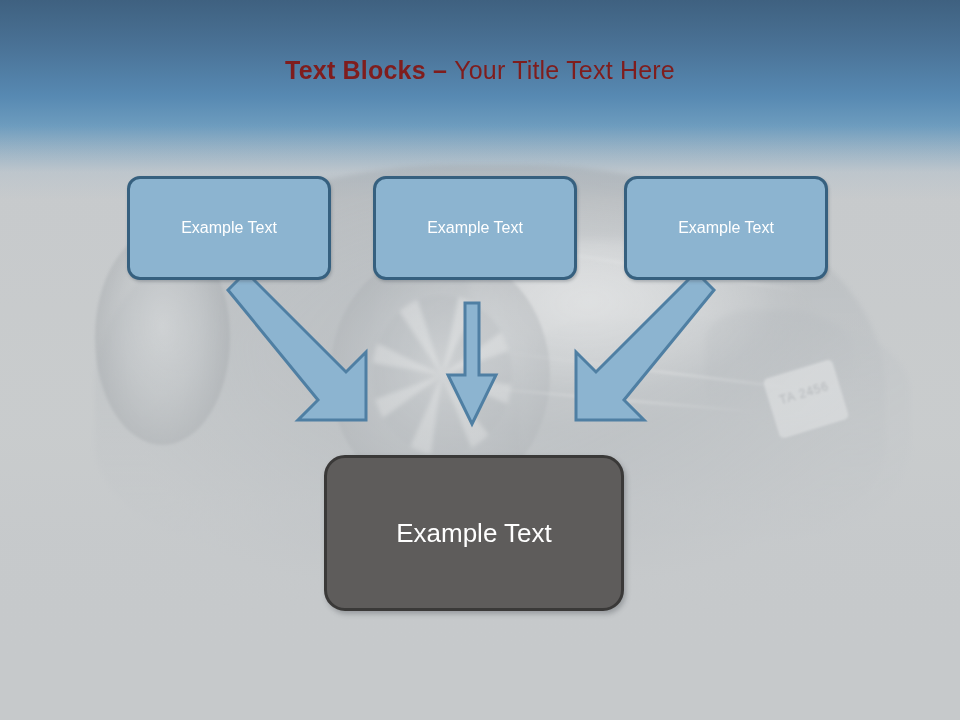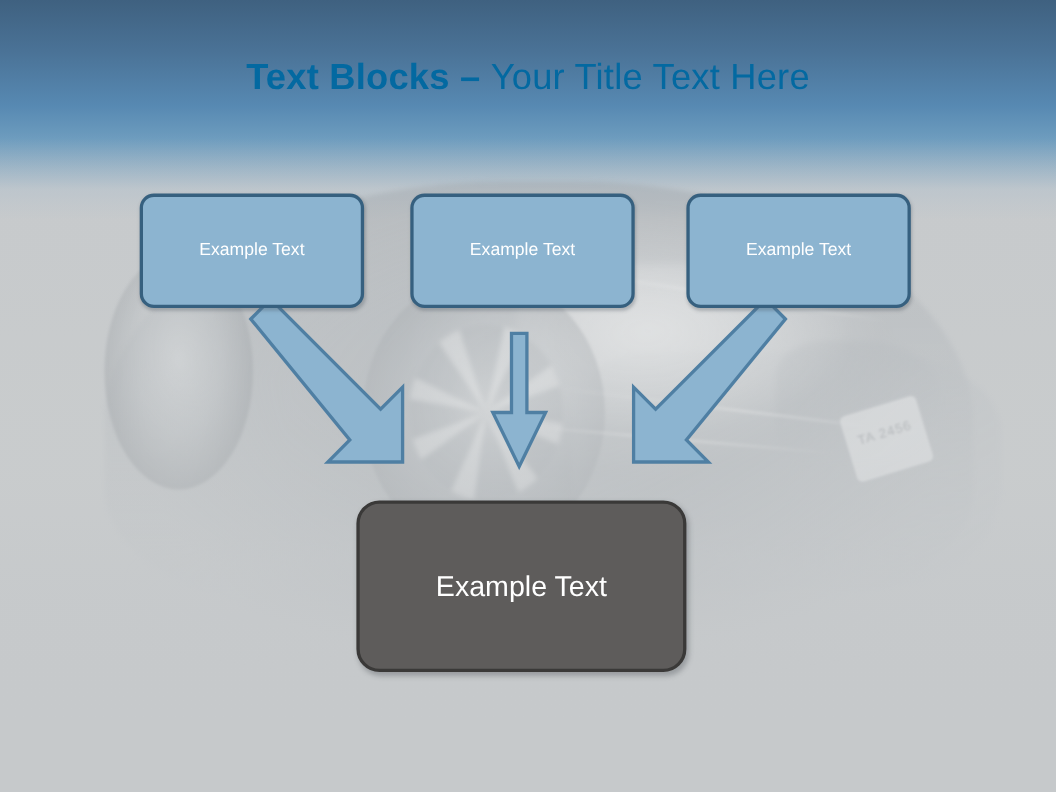--- a/index.html
+++ b/index.html
@@ -191,22 +191,22 @@
     pointer-events: none;
   }
 
   
   .slide-title {
     position: absolute;
     left: 0;
     top: 50px;
     width: 960px;
     text-align: center;
-    color: #0369a1;
-    font-size: 33px;
+    color: #7f1d1d;
+    font-size: 25px;
     line-height: 40px;
     letter-spacing: 0.2px;
     white-space: nowrap;
   }
   .slide-title .t-strong { font-weight: bold; }
   .slide-title .t-light  { font-weight: normal; }
 
   
   .box-top {
     position: absolute;

